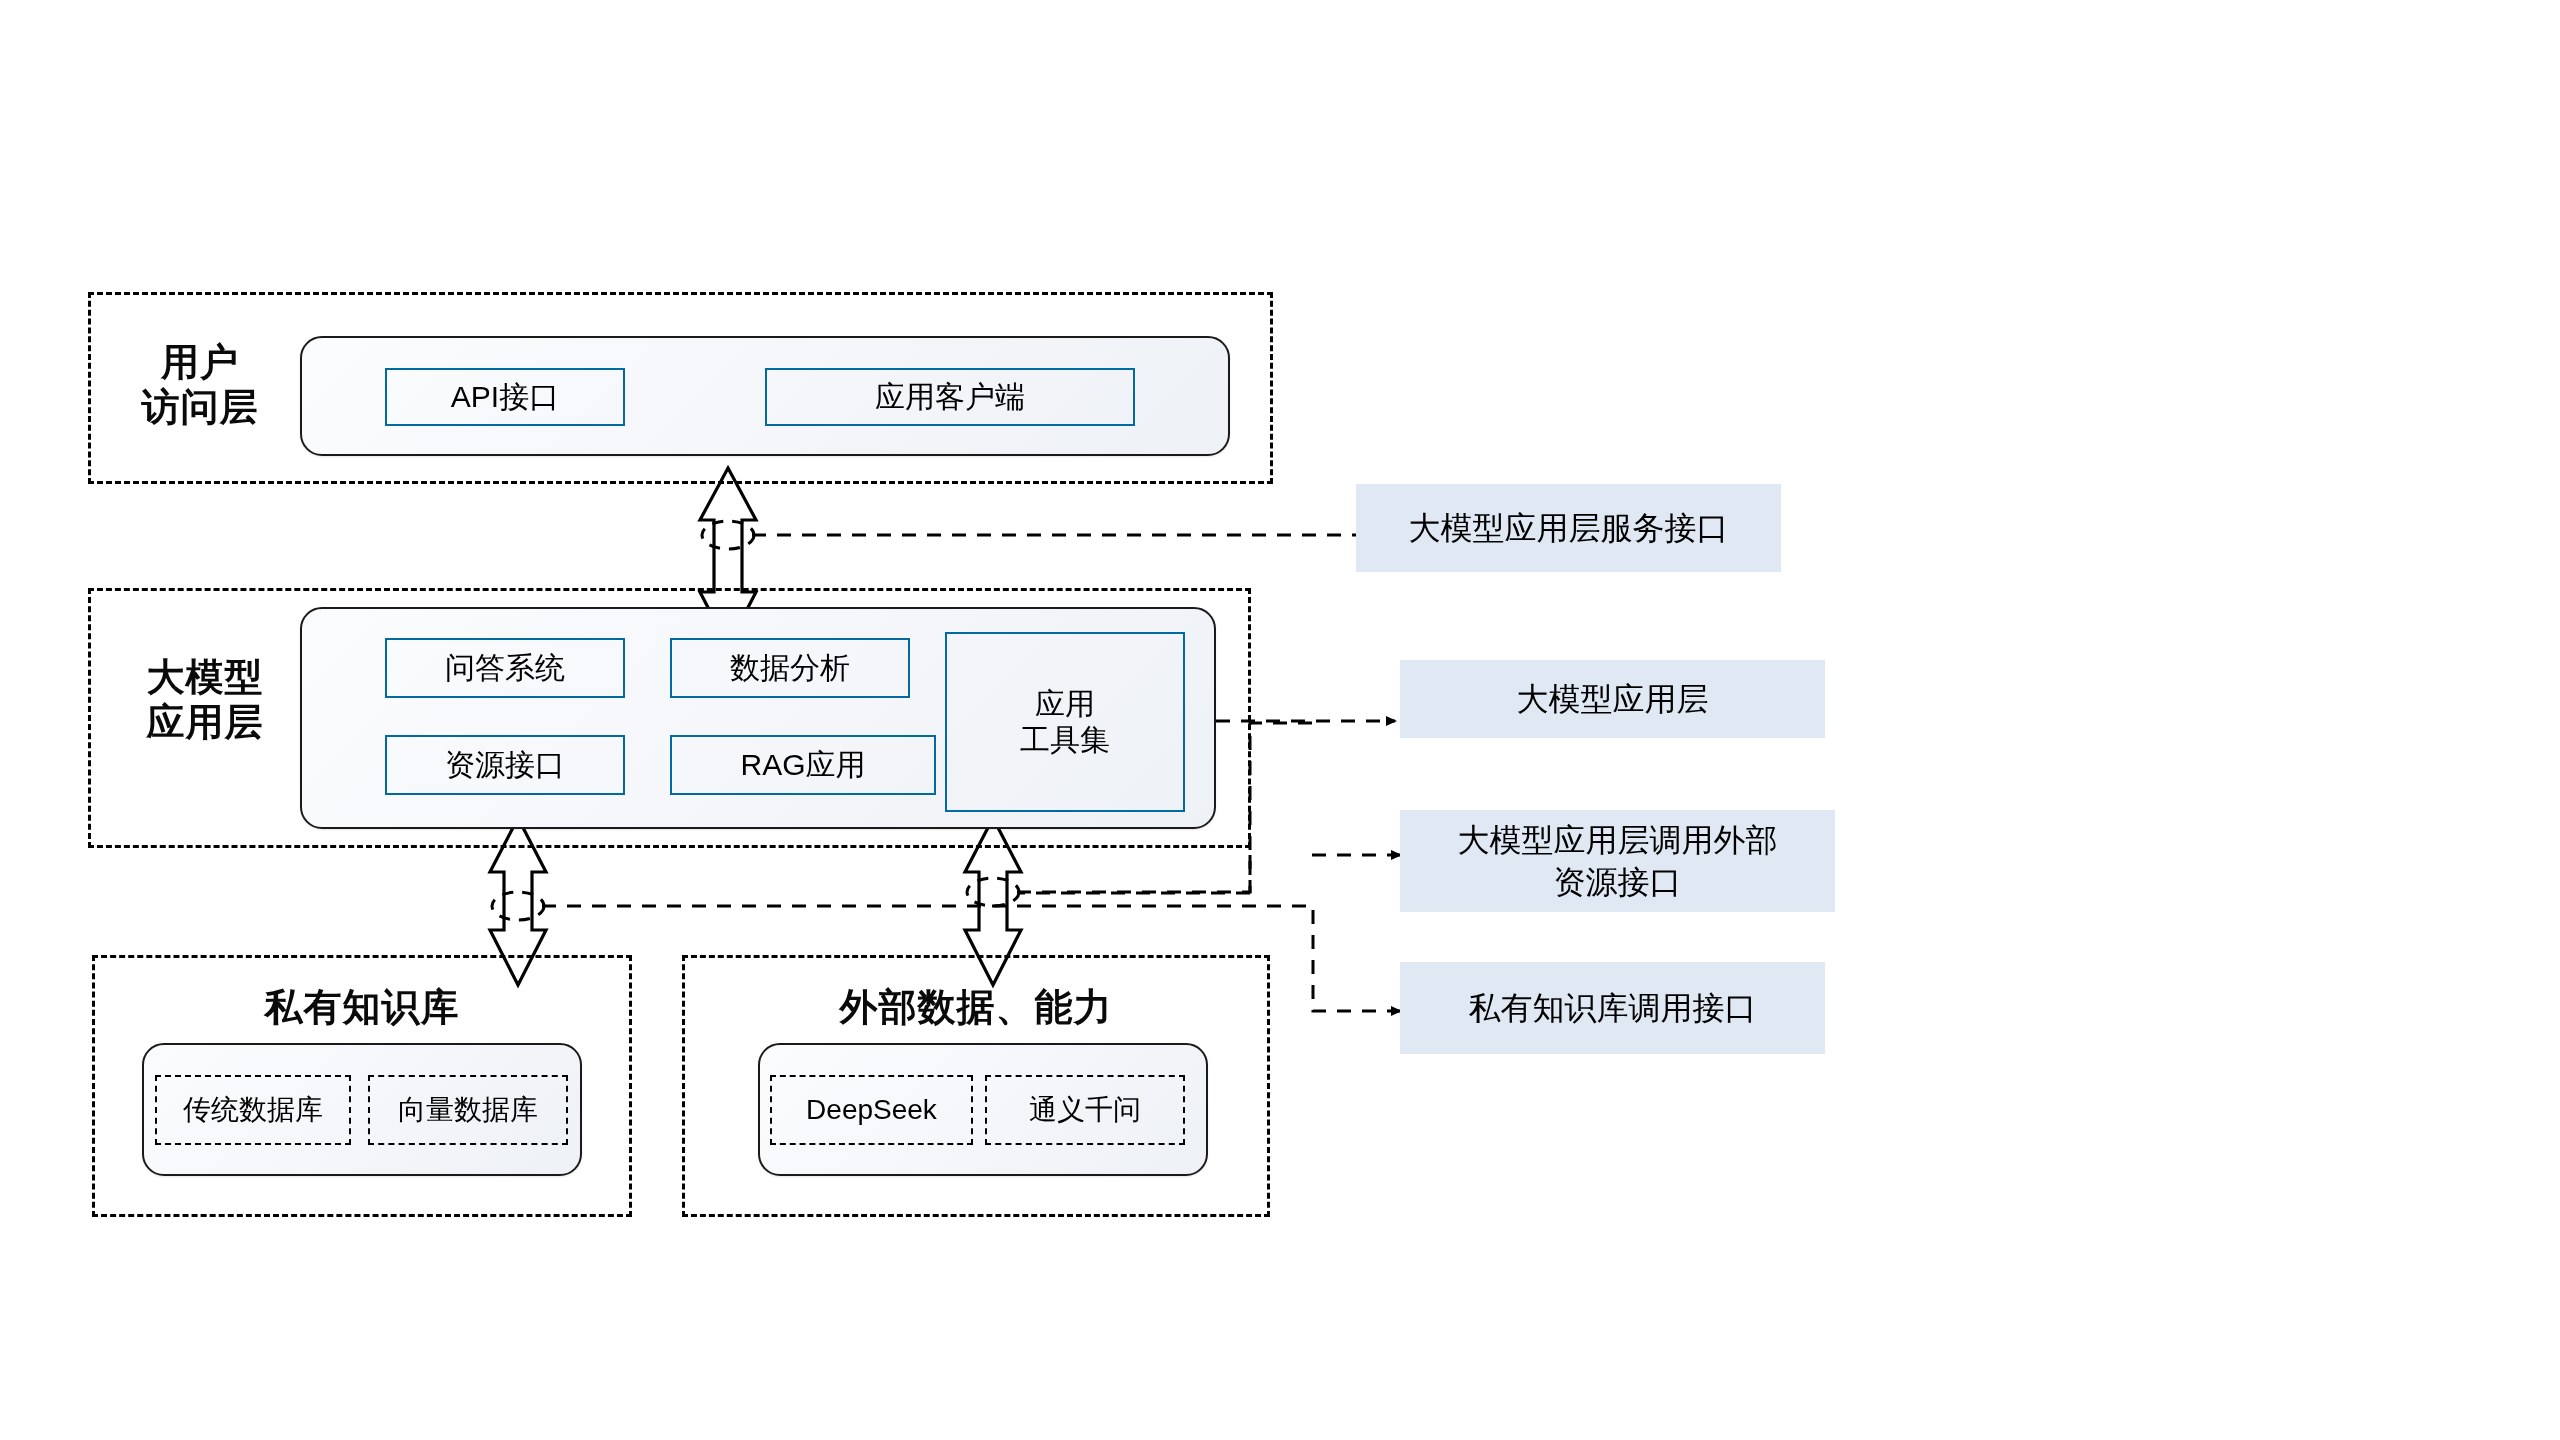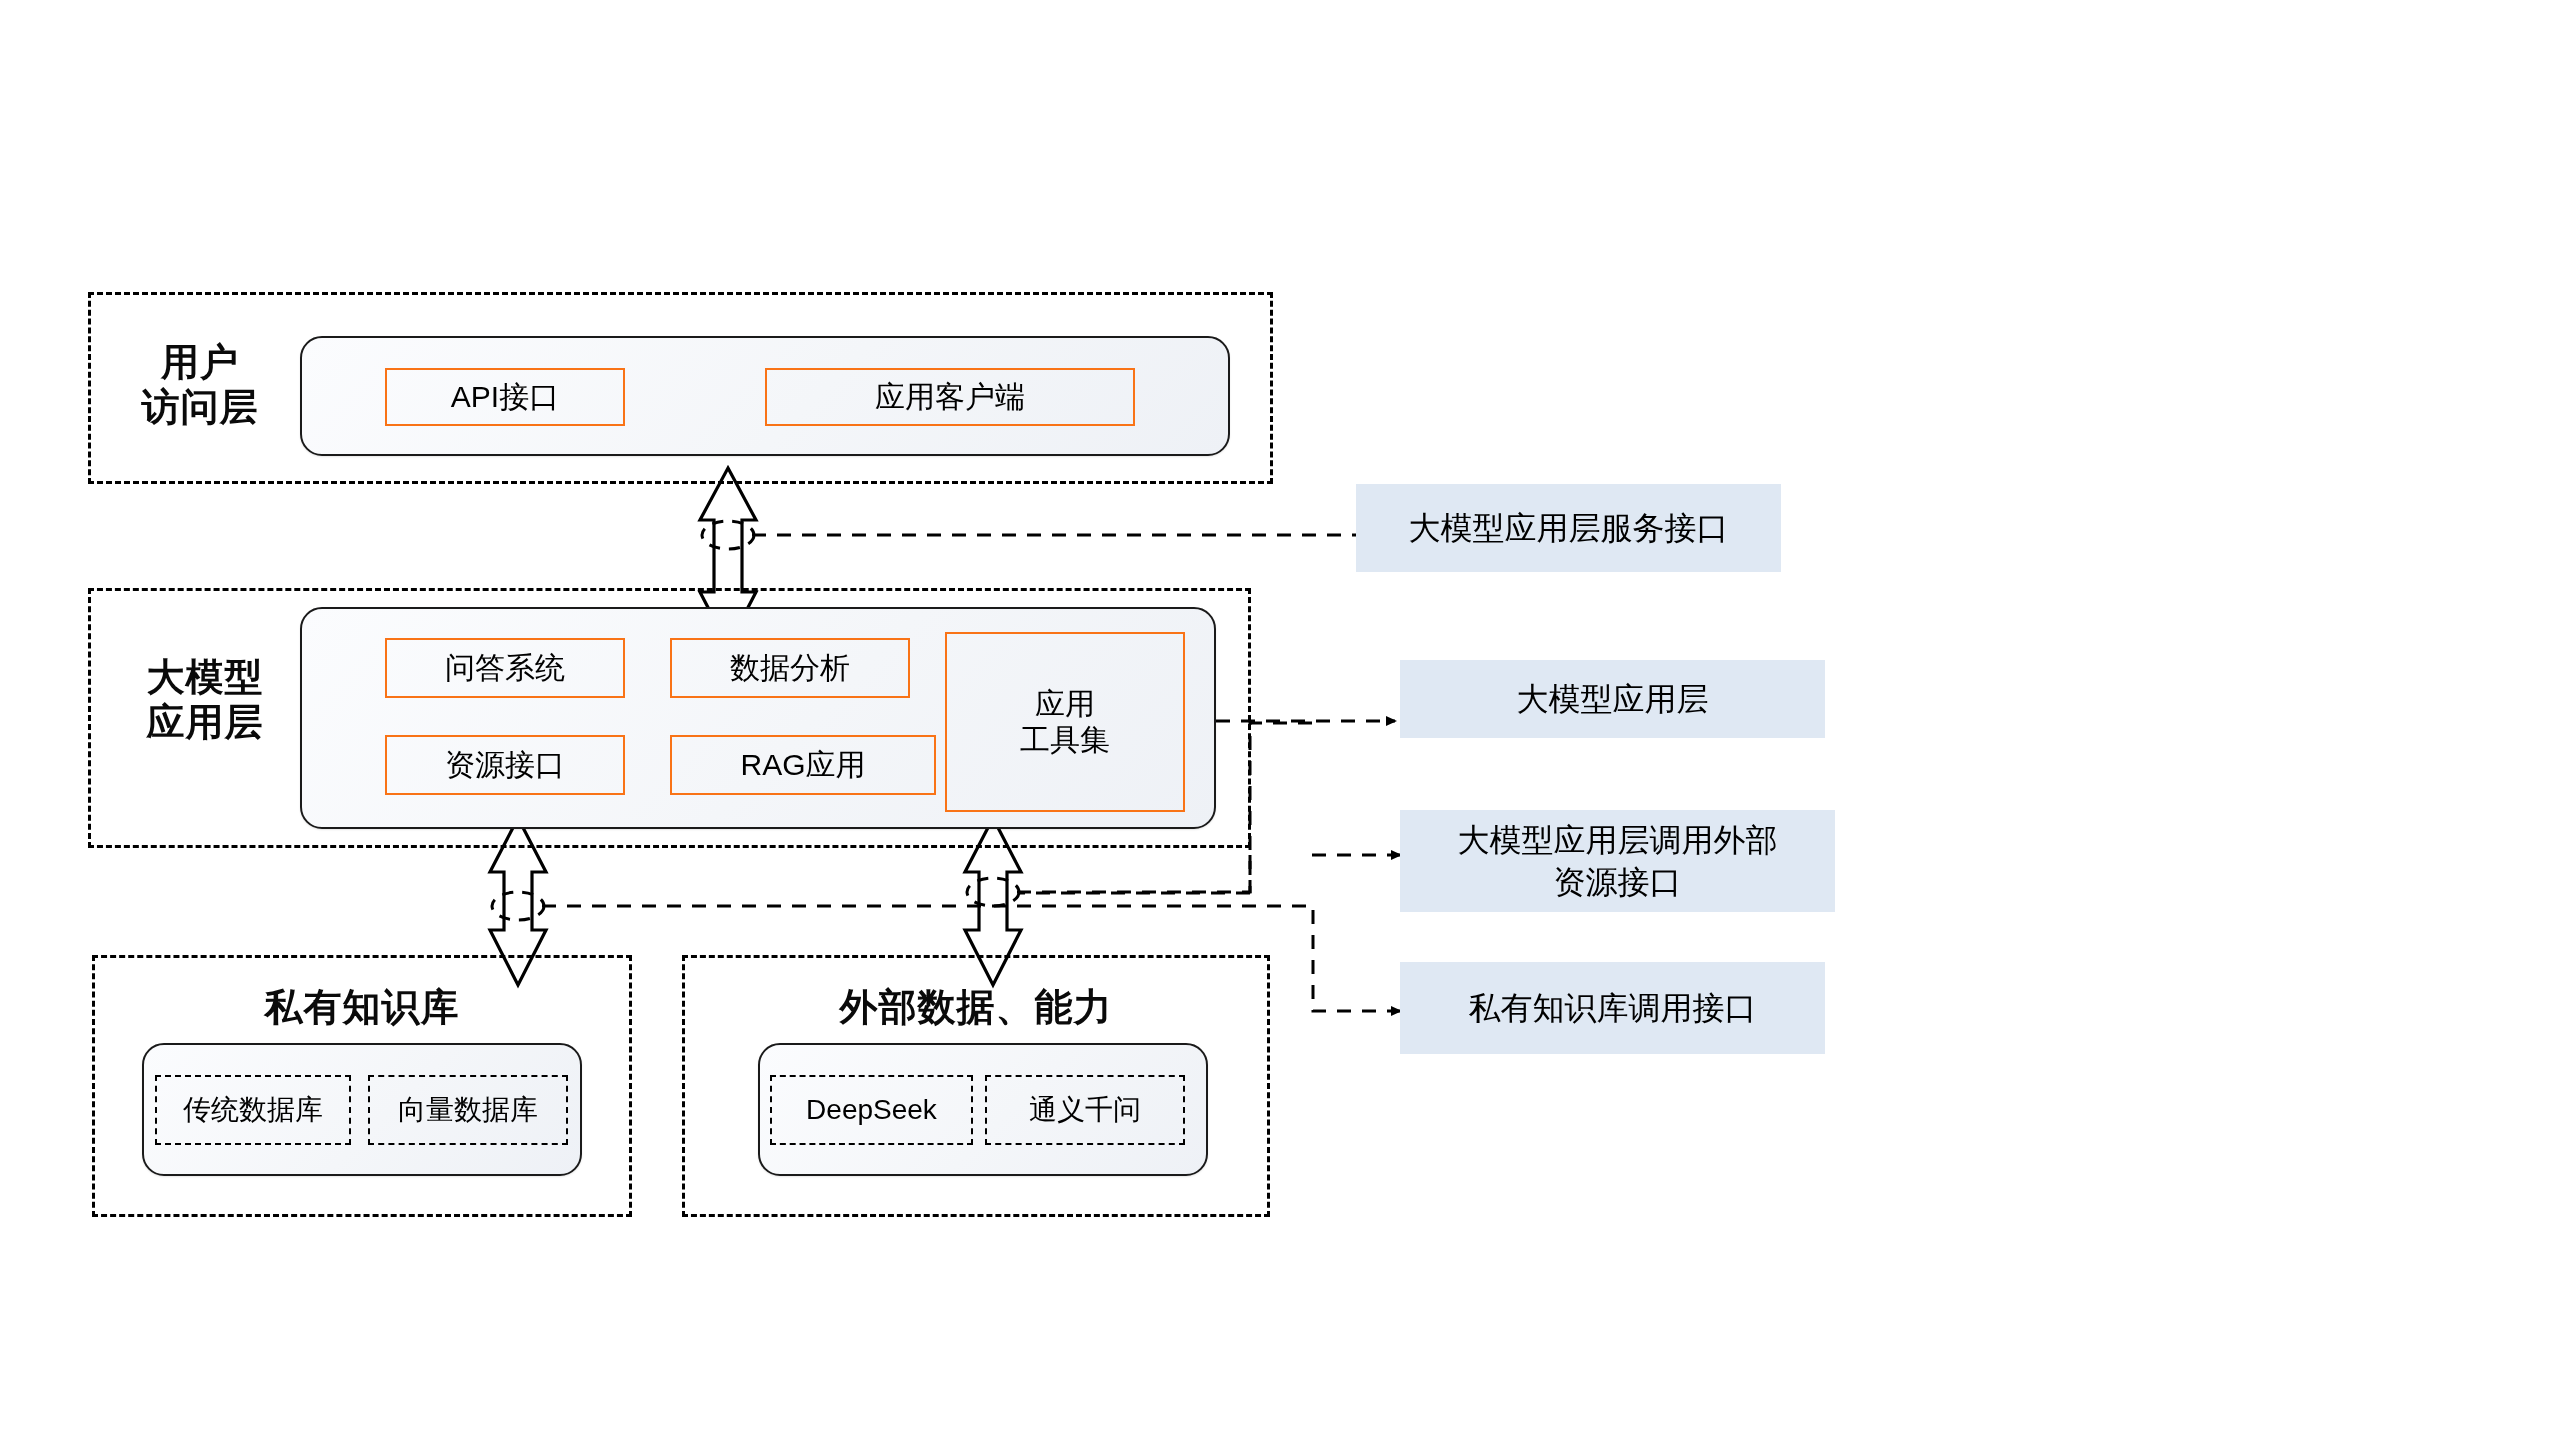--- a/index.html
+++ b/index.html
@@ -19,21 +19,21 @@
   
   .panel{position:absolute;box-sizing:border-box;border:2.5px solid #1a1a1a;
          border-radius:22px;
          background:linear-gradient(135deg,#fbfcfe 0%,#f4f6f9 55%,#eef1f6 100%);
          box-shadow:0 1px 2px rgba(0,0,0,.10);}
 
   
   .chip{position:absolute;box-sizing:border-box;display:flex;align-items:center;
         justify-content:center;text-align:center;background:transparent;
         line-height:1.2;white-space:pre-line;}
-  .chip.solid{border:2px solid #f97316;}
+  .chip.solid{border:2px solid #0369a1;}
   .chip.dashed{border:2.5px dashed #000;}
 
   
   .note{position:absolute;box-sizing:border-box;background:#dfe8f3;
         display:flex;align-items:center;justify-content:center;text-align:center;
         line-height:1.32;white-space:pre-line;color:#000;}
 
   
   #wires{position:absolute;left:0;top:0;width:2560px;height:1440px;
          pointer-events:none;overflow:visible;}

